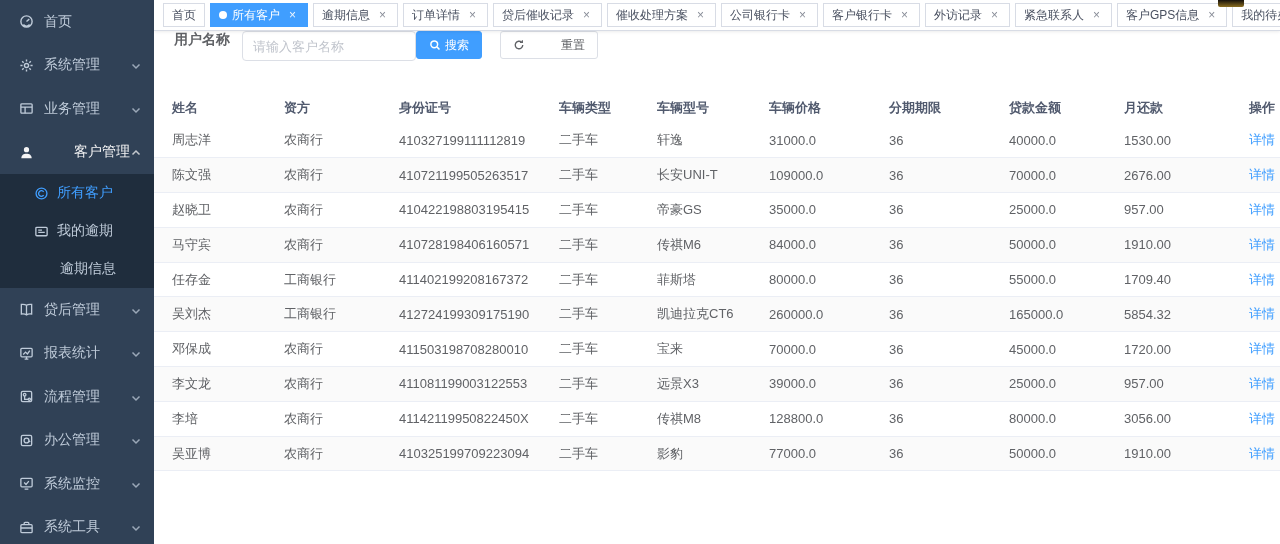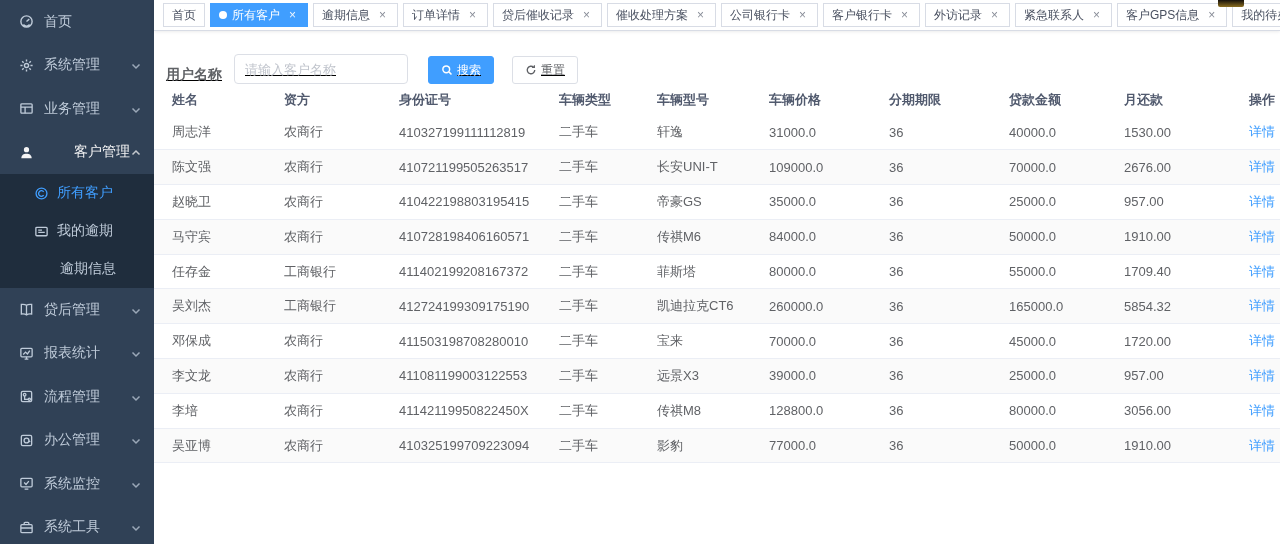--- a/index.html
+++ b/index.html
@@ -36,34 +36,34 @@
   .tab .dot { width:8px; height:8px; border-radius:50%; background:#fff; margin-right:5px; display:none; }
   .tab.active { background:#409eff; border-color:#409eff; color:#fff; }
   .tab.active .dot { display:inline-block; }
   .tab .x { margin-left:6px; font-size:12px; line-height:1; opacity:.65; border-radius:50%;
             width:13px; height:13px; text-align:center; }
   .tab.active .x { opacity:.9; }
   .avatar-partial { position:absolute; right:36px; top:0; width:26px; height:7px;
                     background:linear-gradient(#15100a,#8a6d1f); border-radius:0 0 2px 2px; }
 
   
-  .search-bar { height:53px; flex:none; display:flex; align-items:flex-end; padding-left:12px;text-decoration:underline; }
+  .search-bar { height:53px; flex:none; display:flex; align-items:flex-start; padding-left:20px; }
   .search-label { font-size:14px; font-weight:bold; color:#606266; margin-right:12px; }
   .search-input { width:174px; height:30px; border:1px solid #dcdfe6; border-radius:4px;
                   padding:0 10px; font-size:13px; color:#606266; outline:none;
                   font-family:"Liberation Sans","DejaVu Sans",sans-serif; }
   .search-input::placeholder { color:#c0c4cc; }
   .btn { height:28px; border-radius:3px; font-size:12px; display:inline-flex;
          align-items:center; padding:0 12px; cursor:pointer; border:1px solid transparent; }
   .btn svg { width:12px; height:12px; margin-right:4px; }
-  .btn-primary { background:#409eff; border-color:#409eff; color:#fff; margin-left:20px; }
-  .btn-plain { background:#fff; border-color:#dcdfe6; color:#606266; margin-left:18px; }
-
-  
-  .table-wrap { flex:1; overflow:hidden; }
+  .btn-primary { background:#409eff; border-color:#409eff; color:#fff; }
+  .btn-plain { background:#fff; border-color:#dcdfe6; color:#606266; margin-left:18px;gap:32px; }
+
+  
+  .table-wrap { flex:1; overflow:hidden;margin-top:8px; }
   table { width:100%; border-collapse:collapse; table-layout:fixed; }
   th { height:31px; font-size:13px; font-weight:bold; color:#515a6e; text-align:left;
        padding:0; white-space:nowrap; }
   td { height:34.8px; font-size:13px; color:#606266; padding:0; white-space:nowrap;
        overflow:hidden; border-bottom:1px solid #ebeef5; }
   th:first-child, td:first-child { padding-left:18px; }
   th:last-child, td:last-child { text-align:center; padding-right:0; }
   tbody tr:nth-child(even) { background:#fafafa; }
   .detail-link { color:#409eff; cursor:pointer; text-decoration:none; }
   

